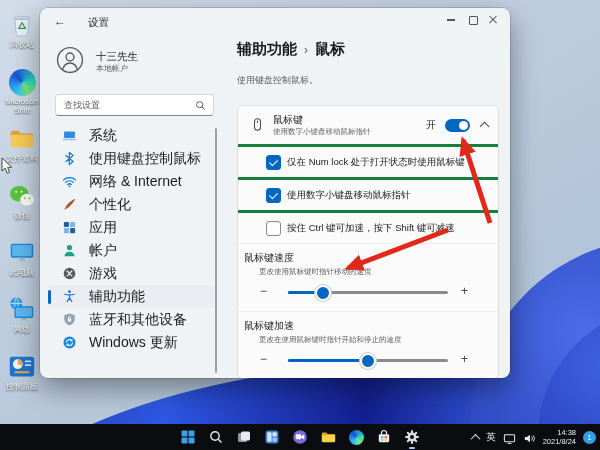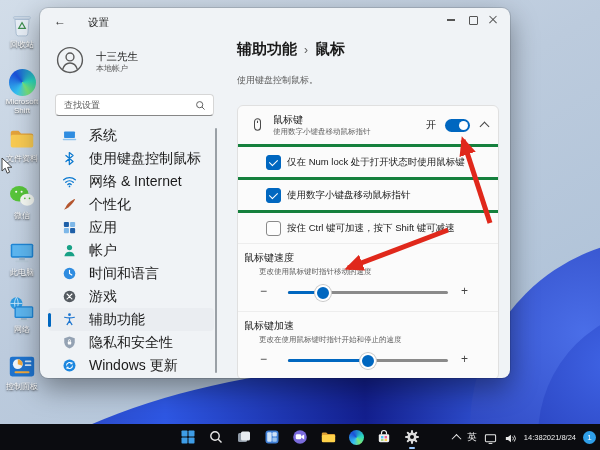--- a/index.html
+++ b/index.html
@@ -112,21 +112,21 @@
   .tb-glyph svg{width:16px;height:16px;}
   .tb-glyph .edge-ball{width:15px;height:15px;}
   .tb-icon.active::after{content:"";position:absolute;bottom:-1px;left:8px;width:6px;height:2px;
     border-radius:1px;background:#9ecbff;}
   .tb-tray{position:absolute;right:4px;top:0;bottom:0;display:flex;align-items:center;gap:7px;}
   .tray-chev{width:6px;height:6px;border-left:1.3px solid #e8e8e8;border-top:1.3px solid #e8e8e8;
     transform:rotate(45deg) translate(1px,1px);}
   .tray-ime{font-size:9.5px;color:#f0f0f0;}
   .tray-ic{width:13px;height:13px;}
   .tray-ic svg{width:13px;height:13px;}
-  .tray-clock{display:flex;flex-direction:row;align-items:flex-end;color:#f0f0f0;
+  .tray-clock{display:flex;flex-direction:column;align-items:flex-end;color:#f0f0f0;
     font-size:7.5px;line-height:9px;}
   .tray-badge{width:13px;height:13px;border-radius:50%;background:#2f9fe8;color:#fff;
     font-size:8px;display:flex;align-items:center;justify-content:center;}
 </style>
 </head>
 <body>
 
 <div class="screen">
 
   <div class="wallpaper">
@@ -300,27 +300,20 @@
           </div>
 
           <div class="nav-item">
             <span class="ni-icon"><svg viewBox="0 0 16 16" fill="#18a186">
                 <circle cx="8" cy="4.8" r="2.8"></circle>
                 <path d="M2.6 14c.4-3 2.7-4.6 5.4-4.6s5 1.6 5.4 4.6z"></path>
               </svg></span>
             <span class="ni-label">帐户</span>
           </div>
 
-          <div class="nav-item">
-            <span class="ni-icon"><svg viewBox="0 0 16 16">
-                <circle cx="8" cy="8" r="6.2" fill="#2f8ce0"></circle>
-                <path d="M8 4.5V8l2.5 1.6" stroke="#fff" stroke-width="1.2" fill="none" stroke-linecap="round"></path>
-              </svg></span>
-            <span class="ni-label">时间和语言</span>
-          </div>
 
           <div class="nav-item">
             <span class="ni-icon"><svg viewBox="0 0 16 16">
                 <circle cx="8" cy="8" r="6.2" fill="#555b61"></circle>
                 <path d="M5 5c2 1.5 4 4.5 6 6M11 5c-2 1.5-4 4.5-6 6" stroke="#fff" stroke-width="1.2" fill="none"></path>
               </svg></span>
             <span class="ni-label">游戏</span>
           </div>
 
           <div class="nav-item selected">
@@ -330,21 +323,21 @@
               </svg></span>
             <span class="ni-label">辅助功能</span>
           </div>
 
           <div class="nav-item">
             <span class="ni-icon"><svg viewBox="0 0 16 16">
                 <path d="M8 1.6l5.6 1.8v4.2c0 3.2-2.6 5.6-5.6 6.8-3-1.2-5.6-3.6-5.6-6.8V3.4z" fill="#94a2b3"></path>
                 <rect x="6.2" y="7" width="3.6" height="3" rx="0.6" fill="#fff"></rect>
                 <path d="M6.9 7V6a1.1 1.1 0 0 1 2.2 0v1" stroke="#fff" fill="none" stroke-width="0.9"></path>
               </svg></span>
-            <span class="ni-label">隐私和安全性</span>
+            <span class="ni-label">蓝牙和其他设备</span>
           </div>
 
           <div class="nav-item">
             <span class="ni-icon"><svg viewBox="0 0 16 16">
                 <circle cx="8" cy="8" r="6.4" fill="#1b86df"></circle>
                 <path d="M4.8 8a3.2 3.2 0 0 1 5.6-2.1M11.2 8a3.2 3.2 0 0 1-5.6 2.1" stroke="#fff" stroke-width="1.1" fill="none"></path>
                 <path d="M10.6 4.4v1.8h-1.8M5.4 11.6V9.8h1.8" stroke="#fff" stroke-width="1.1" fill="none"></path>
               </svg></span>
             <span class="ni-label">Windows 更新</span>
           </div>

